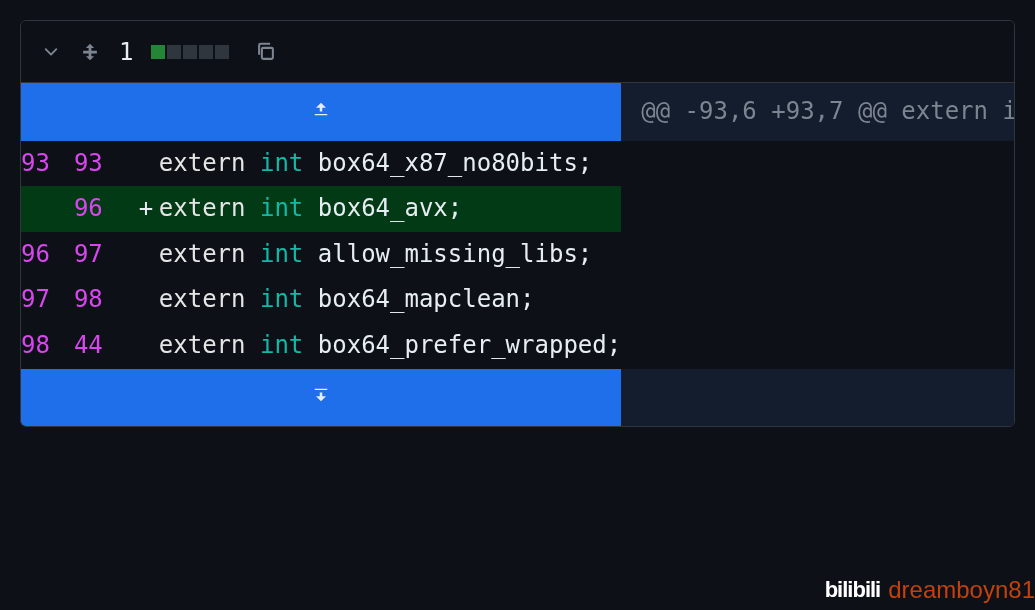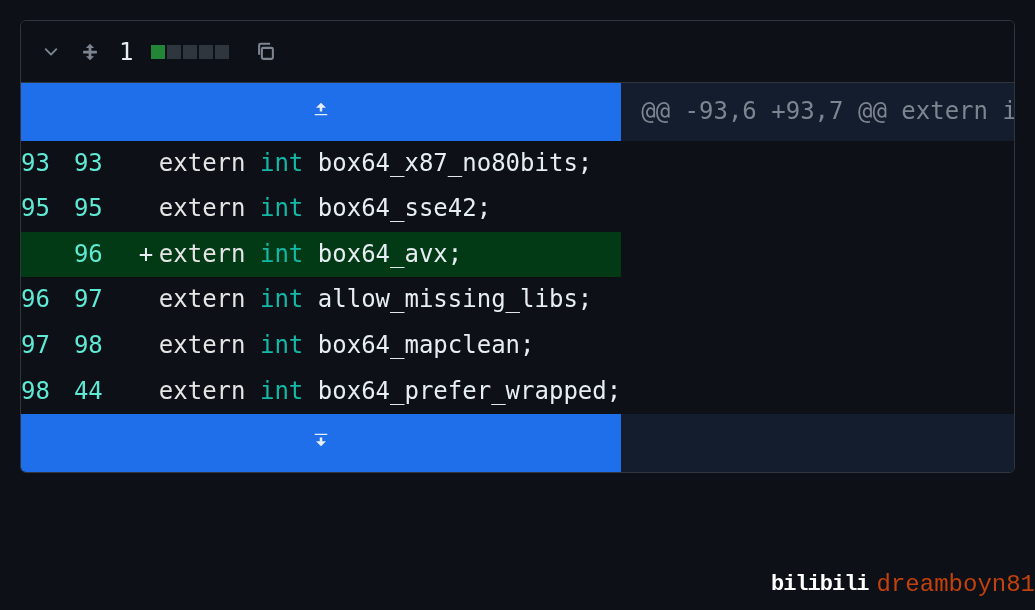--- a/index.html
+++ b/index.html
@@ -86,21 +86,21 @@
 
     .diff-row {
       display: table-row;
     }
 
     .line-num {
       display: table-cell;
       width: 105px;
       text-align: right;
       padding-right: 24px;
-      color: #5eead4;
+      color: #d946ef;
       user-select: none;
       vertical-align: middle;
     }
 
     .line-content {
       display: table-cell;
       padding-left: 12px;
       white-space: pre;
       color: #e6edf3;
       vertical-align: middle;
@@ -136,26 +136,26 @@
       cursor: pointer;
       vertical-align: middle;
       padding: 6px 0;
     }
 
     .kw-extern { color: #e5e5e5; }
     .kw-int { color: #14b8a6; }
 
     .watermark {
       position: fixed;
-      bottom: 12px;
+      bottom: 6px;
       right: 0;
       display: flex;
       align-items: center;
       gap: 8px;
-      font-family: Liberation Mono, monospace;
+      font-family: Liberation Sans, sans-serif;
     }
 
     .watermark-logo {
       color: #fff;
       font-weight: bold;
       font-size: 22px;
       letter-spacing: -1px;
     }
 
     .watermark-text {
@@ -207,25 +207,20 @@
       </div>
       <div class="line-content">@@ -93,6 +93,7 @@ extern int box64_sse_fl</div>
     </div>
 
     <div id="code-lines">
         <div class="diff-row">
           <div class="line-num">93</div>
           <div class="line-num">93</div>
           <div class="line-content"><span class="diff-marker"> </span><span class="kw-extern">extern</span><span> </span><span class="kw-int">int</span><span> box64_x87_no80bits;</span></div>
         </div>
-        <div class="diff-row">
-          <div class="line-num">95</div>
-          <div class="line-num">95</div>
-          <div class="line-content"><span class="diff-marker"> </span><span class="kw-extern">extern</span><span> </span><span class="kw-int">int</span><span> box64_sse42;</span></div>
-        </div>
         <div class="diff-row added-row">
           <div class="line-num"></div>
           <div class="line-num">96</div>
           <div class="line-content"><span class="diff-marker">+</span><span class="kw-extern">extern</span><span> </span><span class="kw-int">int</span><span> box64_avx;</span></div>
         </div>
         <div class="diff-row">
           <div class="line-num">96</div>
           <div class="line-num">97</div>
           <div class="line-content"><span class="diff-marker"> </span><span class="kw-extern">extern</span><span> </span><span class="kw-int">int</span><span> allow_missing_libs;</span></div>
         </div>

